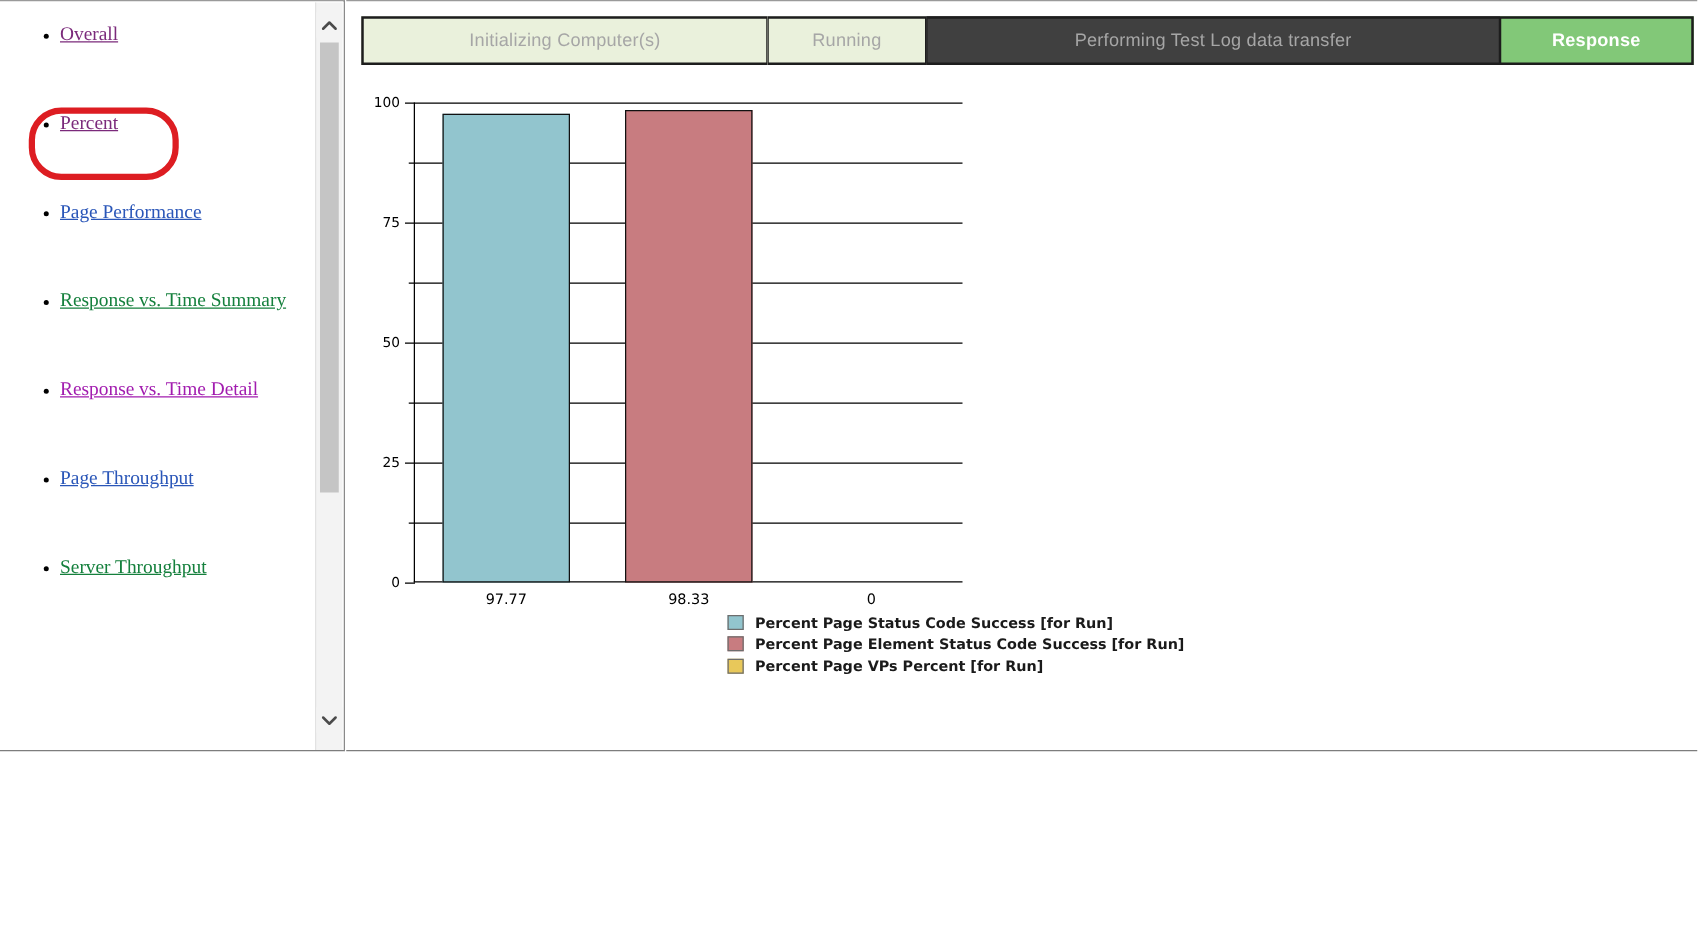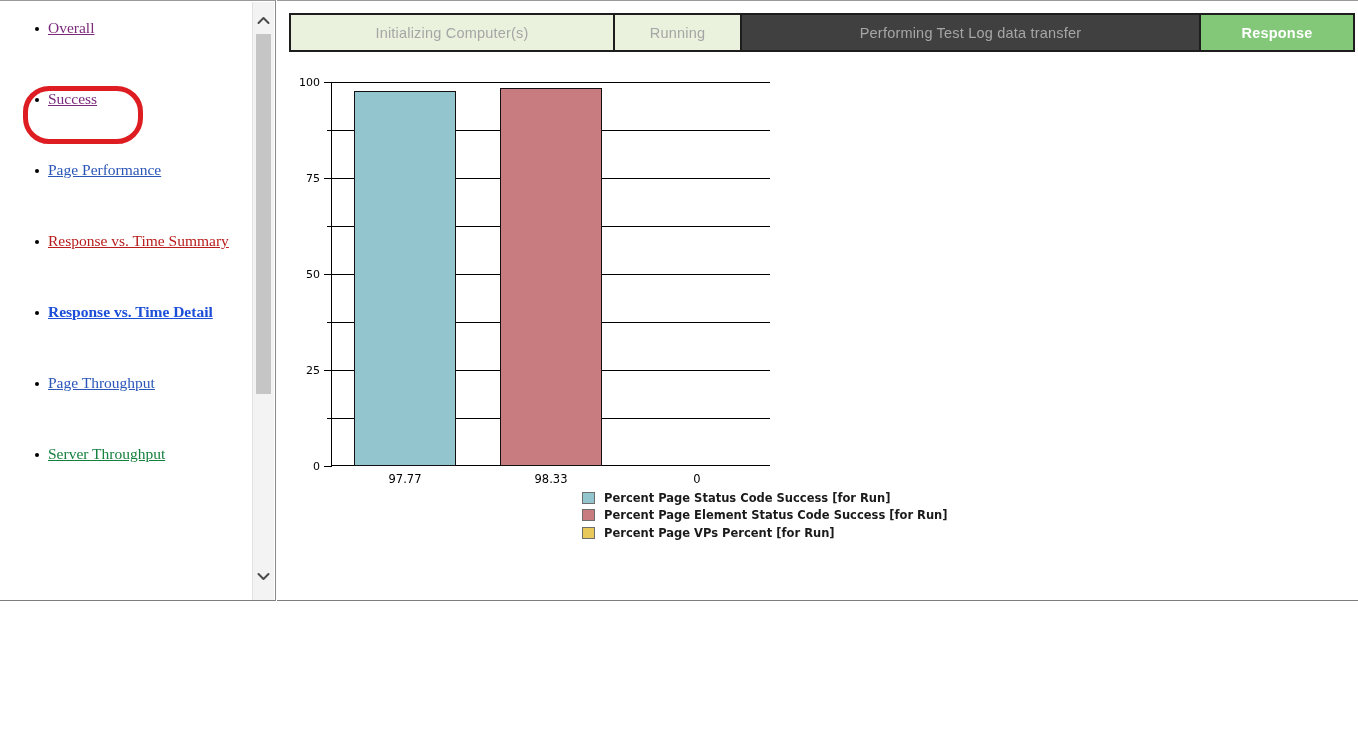--- a/index.html
+++ b/index.html
@@ -249,33 +249,33 @@
 
   <div id="left-pane">
 
     <ul id="nav-list">
       <li class="nav-item">
         <span class="bullet"></span>
         <a class="visited" style="color: rgb(123, 42, 123);">Overall</a>
       </li>
       <li class="nav-item">
         <span class="bullet"></span>
-        <a class="visited" style="color: rgb(123, 42, 123);">Success</a>
+        <a class="visited" style="color: rgb(123, 42, 123);">Percent</a>
       </li>
       <li class="nav-item">
         <span class="bullet"></span>
         <a class="unvisited" style="color: rgb(42, 86, 184);">Page Performance</a>
       </li>
       <li class="nav-item">
         <span class="bullet"></span>
-        <a class="unvisited" style="color: #b91c1c;">Response vs. Time Summary</a>
-      </li>
-      <li class="nav-item">
-        <span class="bullet"></span>
-        <a class="unvisited" style="color: #1d4ed8; font-weight: bold;">Response vs. Time Detail</a>
+        <a class="unvisited" style="color: #15803d;">Response vs. Time Summary</a>
+      </li>
+      <li class="nav-item">
+        <span class="bullet"></span>
+        <a class="unvisited" style="color: #a21caf;">Response vs. Time Detail</a>
       </li>
       <li class="nav-item">
         <span class="bullet"></span>
         <a class="unvisited" style="color: rgb(42, 86, 184);">Page Throughput</a>
       </li>
       <li class="nav-item">
         <span class="bullet"></span>
         <a class="unvisited" style="color: #15803d;">Server Throughput</a>
       </li>
     </ul>

